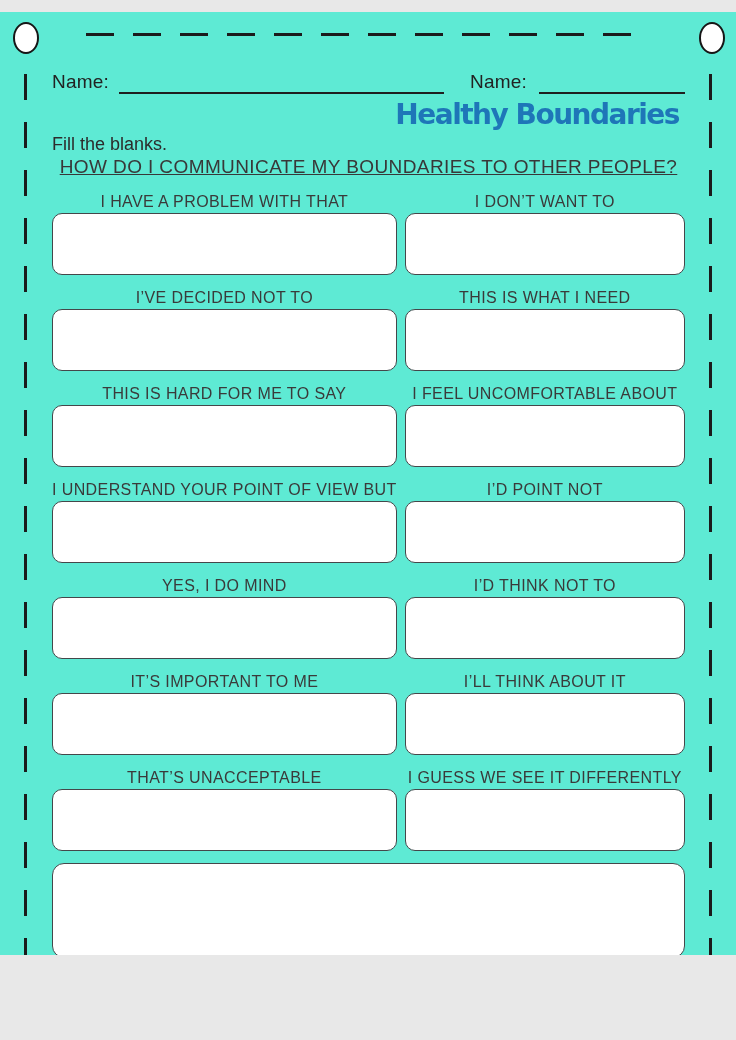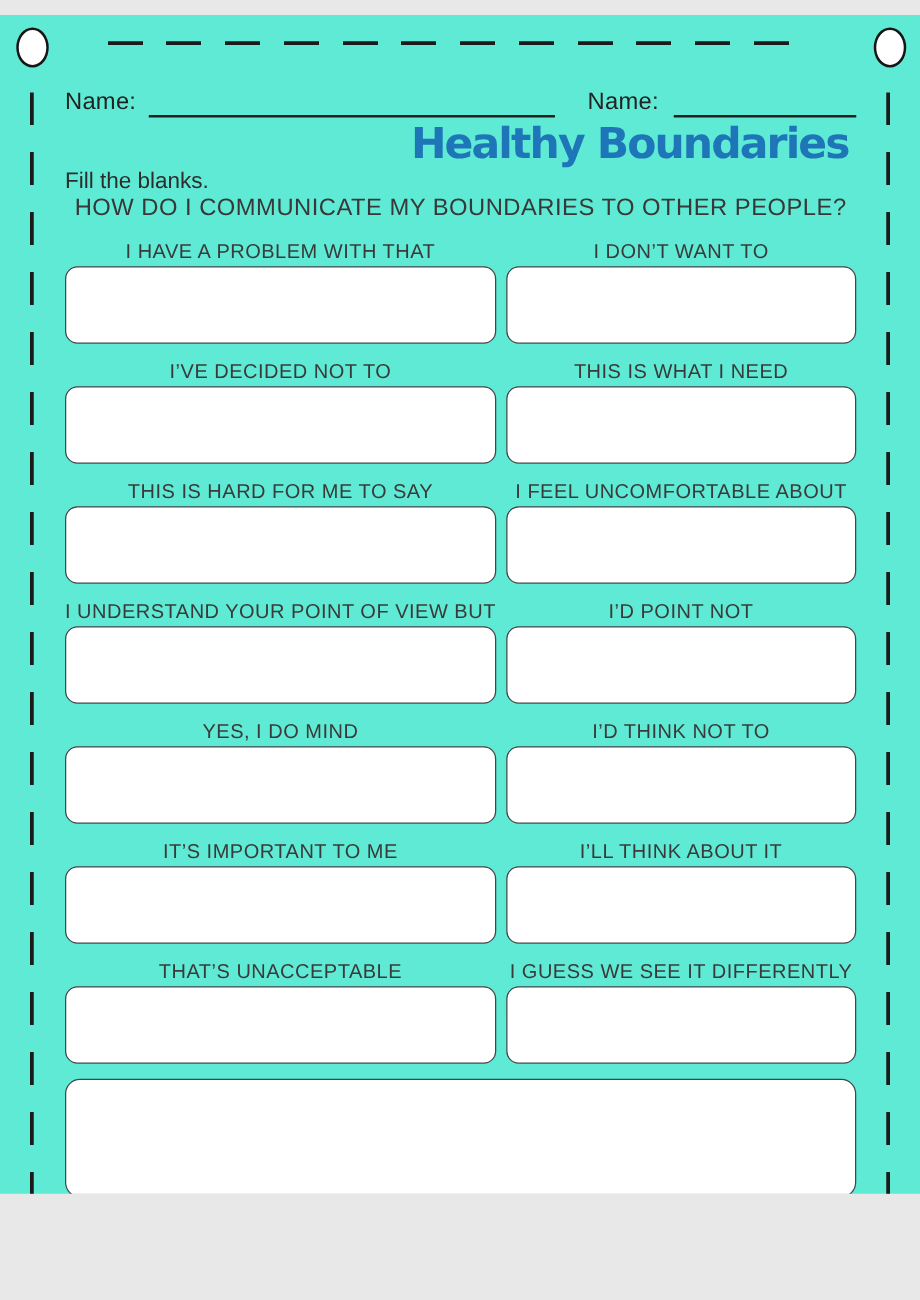--- a/index.html
+++ b/index.html
@@ -65,40 +65,41 @@
   .name-line { flex:1 1 auto; margin:0 14px 0 10px; max-width:350px; }
   .date-label { margin-left:12px; }
   .date-line { width:146px; margin-left:12px; }
 
   .title {
     text-align:right;
     padding-right:6px;
     margin-top:2px;
     font-family:"DejaVu Sans", sans-serif;
     font-weight:800;
-    font-size:34px;
+    font-size:28px;
     line-height:38px;
     letter-spacing:-1.5px;
     color:#1e76b8;
   }
 
   .instruction {
     font-size:18px;
     color:#2c2c2c;
     margin-top:0px;
     height:16px;
   }
 
   .section-heading {
     text-align:center;
     font-size:19px;
     letter-spacing:0.4px;
     color:#383838;
     margin-top:6px;
     white-space:nowrap;
+    text-decoration:underline;
   }
 
   .grid {
     margin-top:15px;
     display:grid;
     grid-template-columns:1fr 1fr;
     column-gap:8px;
     row-gap:14px;
   }
   .cell { display:flex; flex-direction:column; }

